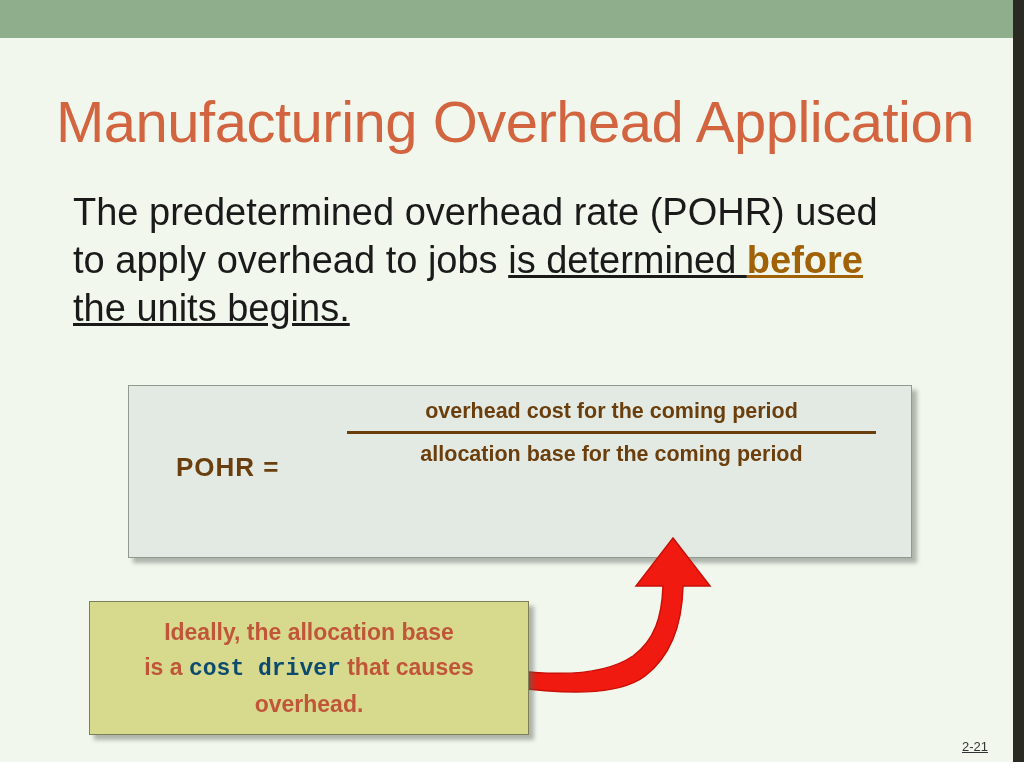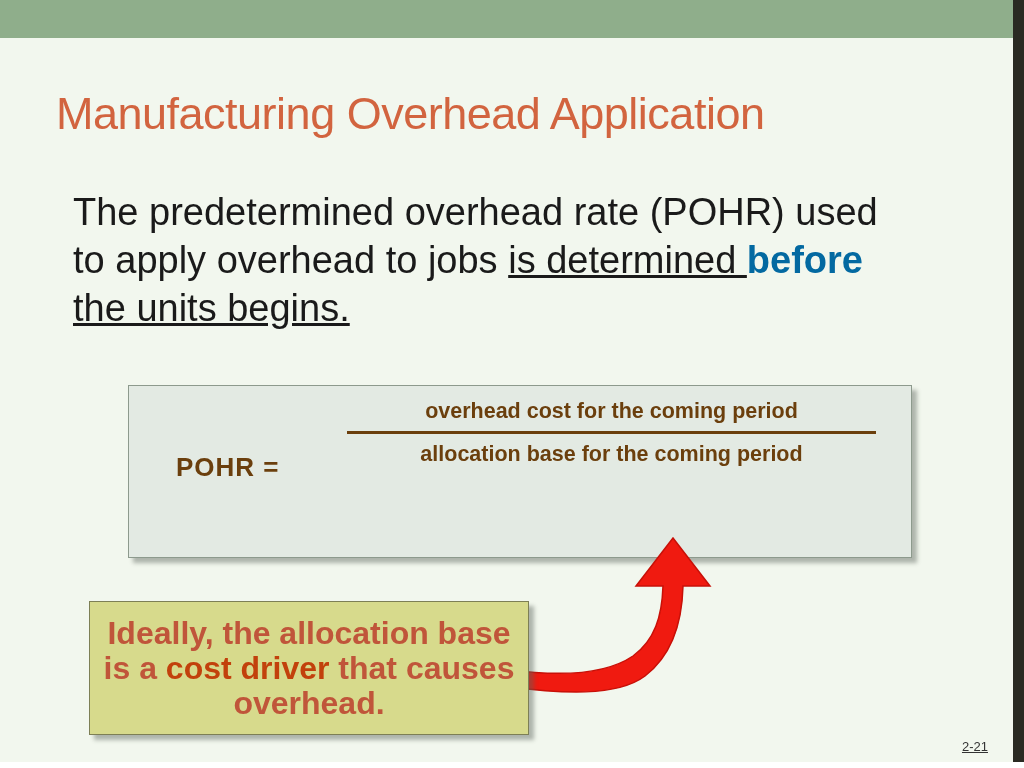--- a/index.html
+++ b/index.html
@@ -43,39 +43,40 @@
     left: 0;
     bottom: 0;
     width: 1024px;
     height: 6px;
     background: #ffffff;
   }
   #title {
     position: absolute;
     left: 56px;
     top: 88px;
-    font-size: 45px;
+    font-size: 58px;
     color: #d2643f;
     letter-spacing: -0.5px;
     white-space: nowrap;
     font-family: "Liberation Sans", sans-serif;
   }
   #body-text {
     position: absolute;
     left: 73px;
     top: 188px;
     width: 860px;
     font-size: 38px;
     color: #1a1a1a;
     line-height: 48px;
   }
   .u { text-decoration: underline; text-align: center; }
   .before {
-    color: #0369a1;
+    color: #a16207;
     font-weight: bold;
+    text-decoration: underline;
   }
   
   #formula-box {
     position: absolute;
     left: 128px;
     top: 385px;
     width: 782px;
     height: 171px;
     background: #e3eae3;
     border: 1px solid #8d9a8d;
@@ -117,27 +118,27 @@
     height: 132px;
     background: #d7da8c;
     border: 1px solid #7d7f55;
     box-shadow: 5px 5px 4px rgba(90,100,90,0.45);
     display: flex;
     align-items: center;
     justify-content: center;
   }
   #callout-text {
     text-align: center;
-    font-size: 32px;
+    font-size: 23px;
     font-weight: bold;
     color: #c0553a;
     line-height: 35px;
     width: 100%;
   }
-  .driver { color: #c2410c; }
+  .driver { color: #0c4a6e; font-family: Liberation Mono, monospace; }
   
   #red-arrow {
     position: absolute;
     left: 505px;
     top: 536px;
     width: 230px;
     height: 160px;
   }
   #page-number {
     position: absolute;

